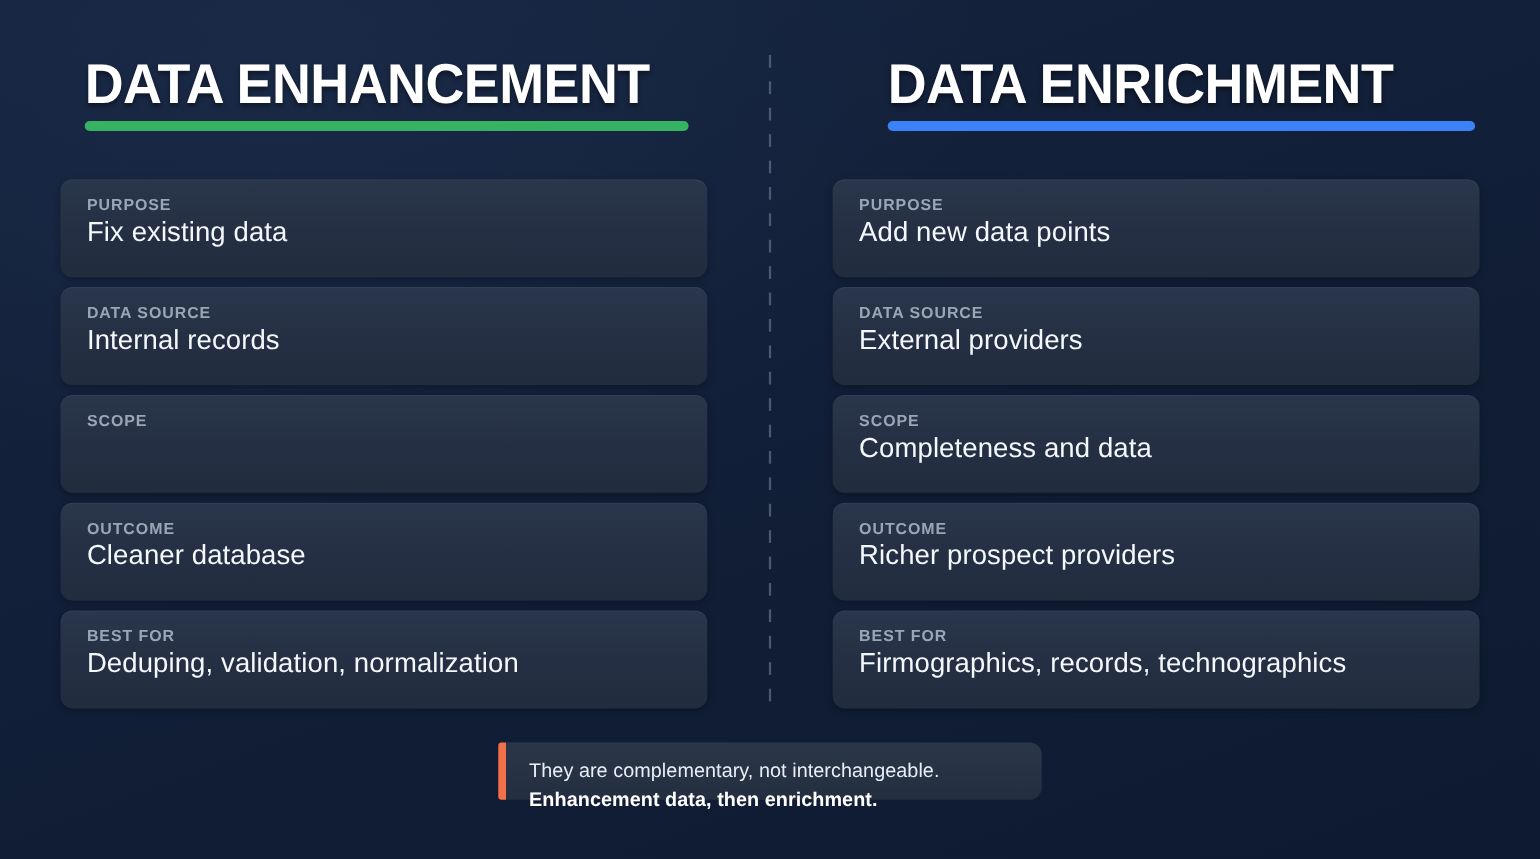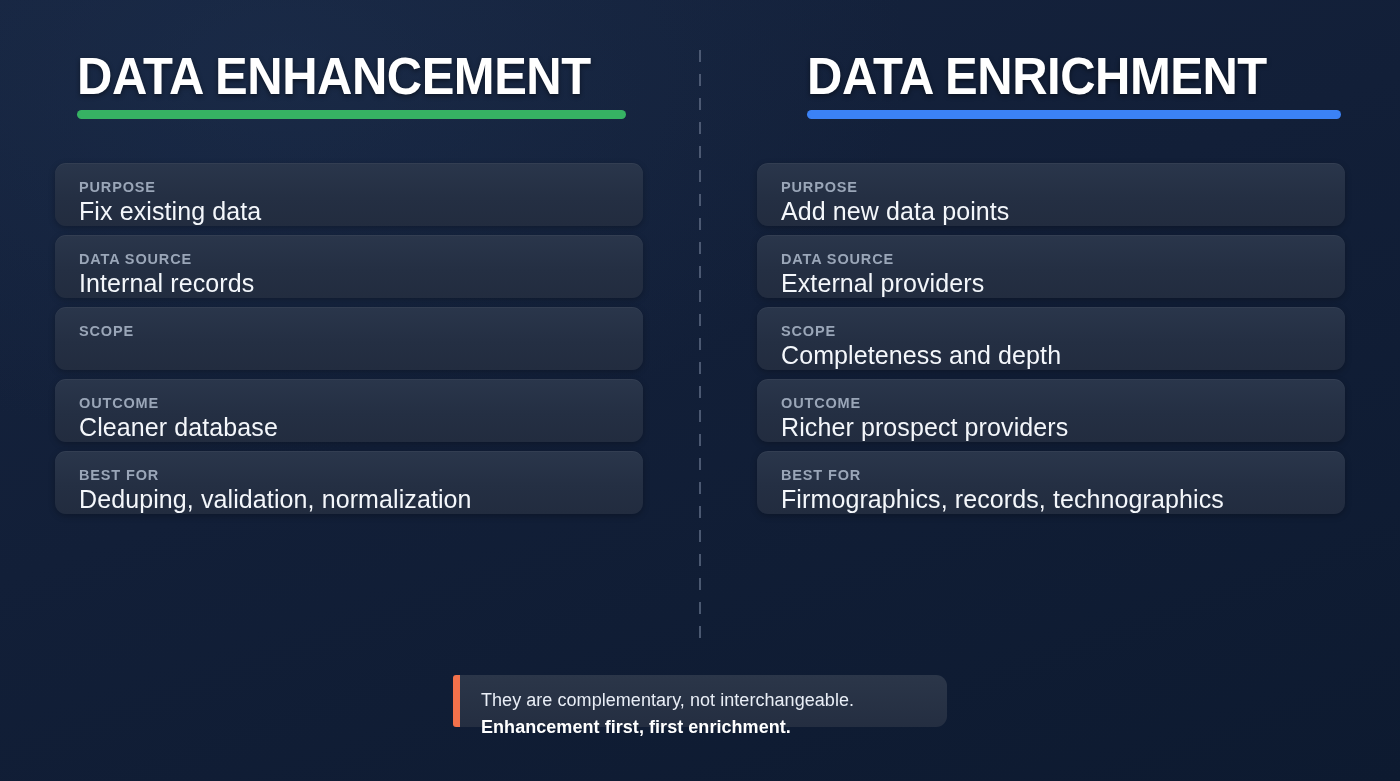--- a/index.html
+++ b/index.html
@@ -84,21 +84,21 @@
     position: absolute;
     top: 163px;
     left: 0;
     width: 588px;
     display: flex;
     flex-direction: column;
     gap: 9px;
   }
 
   .card {
-    height: 63px;
+    height: 89px;
     border-radius: 11px;
     background: linear-gradient(180deg, #2a364b 0%, #242f43 55%, #222c3f 100%);
     box-shadow: 0 1px 0 rgba(255,255,255,0.045) inset, 0 2px 6px rgba(0,0,0,0.25);
     padding: 17px 0 0 24px;
   }
 
   .card-label {
     font-size: 14.5px;
     font-weight: 700;
     letter-spacing: 0.85px;
@@ -210,35 +210,35 @@
         <div class="card">
           <div class="card-label">PURPOSE</div>
           <div class="card-value">Add new data points</div>
         </div>
         <div class="card">
           <div class="card-label">DATA SOURCE</div>
           <div class="card-value">External providers</div>
         </div>
         <div class="card">
           <div class="card-label">SCOPE</div>
-          <div class="card-value">Completeness and depth</div>
+          <div class="card-value">Completeness and data</div>
         </div>
         <div class="card">
           <div class="card-label">OUTCOME</div>
           <div class="card-value">Richer prospect providers</div>
         </div>
         <div class="card">
           <div class="card-label">BEST FOR</div>
           <div class="card-value">Firmographics, records, technographics</div>
         </div>
       </div>
     </div>
 
     <div class="footnote">
       <div class="footnote-accent" style="background: rgb(242, 113, 75);"></div>
       <div class="footnote-body">
         <div class="footnote-line1">They are complementary, not interchangeable.</div>
-        <div class="footnote-line2">Enhancement first, first enrichment.</div>
+        <div class="footnote-line2">Enhancement data, then enrichment.</div>
       </div>
     </div>
 
   </div>
 </div>
 
 </body></html>

